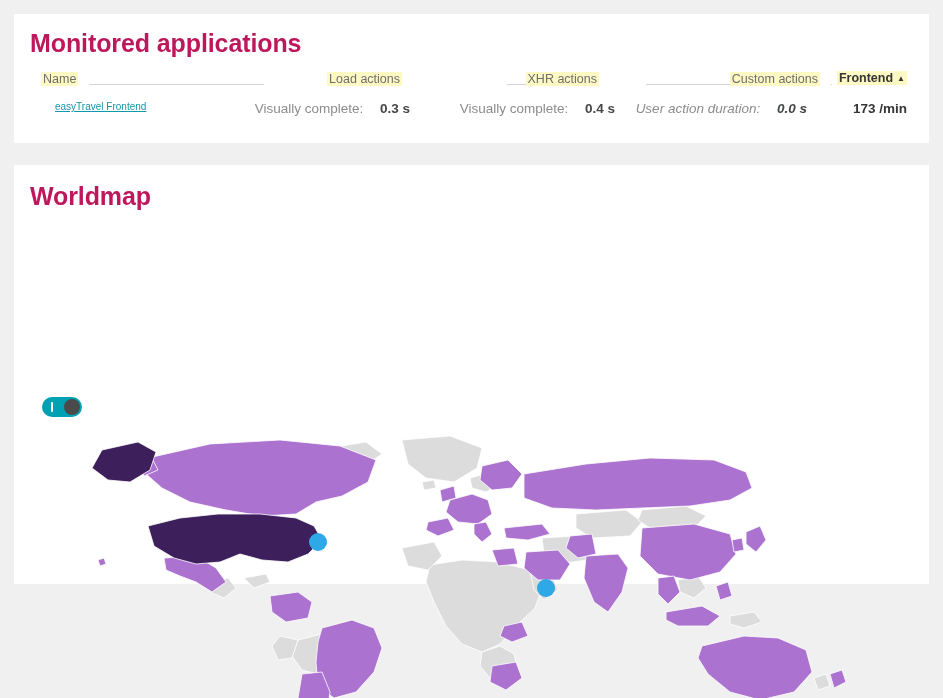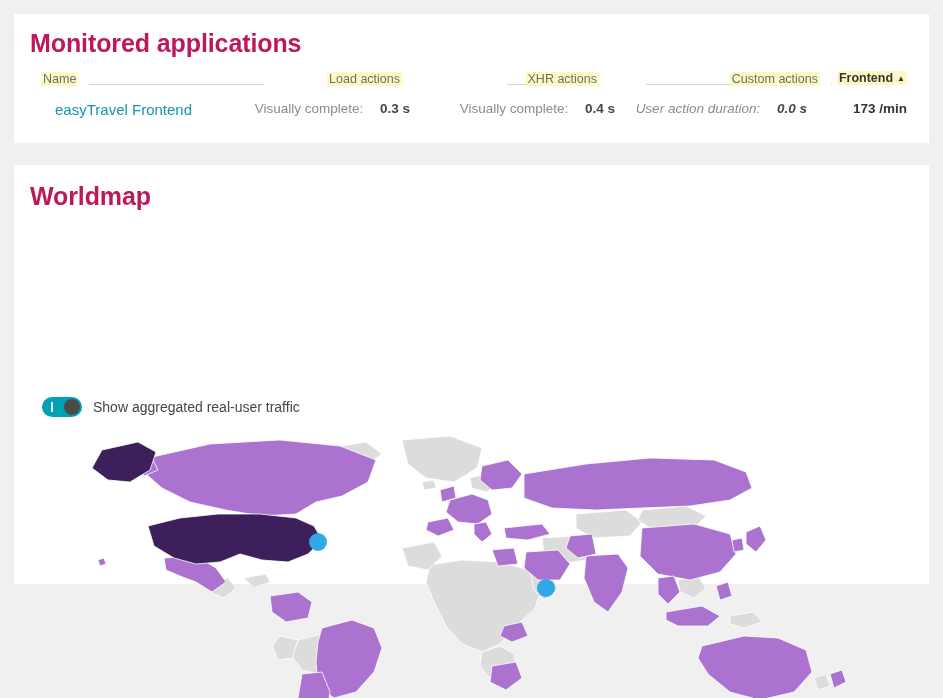--- a/index.html
+++ b/index.html
@@ -57,21 +57,21 @@
 
   .tbody { position: relative; height: 44px; }
   .td {
     position: absolute;
     top: 14px;
     font-size: 13.5px;
     color: #8c8c8c;
     white-space: nowrap;
   }
   .td .v { color: #454646; font-weight: bold; margin-left: 13px; }
-  .td-name { left: 14px; color: #1496ab; font-size: 15px; cursor: pointer; }
+  .td-name { left: 14px; color: #1496ab; font-size: 10px; cursor: pointer; text-decoration: underline; }
   .td-load   { right: 497px; }
   .td-xhr    { right: 292px; }
   .td-custom { right: 100px; font-style: italic; }
   .td-actions { right: 0; color: #353535; font-weight: bold; font-size: 13.5px; }
 
   
   .toggle-row { position: absolute; left: 28px; top: 232px; display: flex; align-items: center; }
   .toggle {
     width: 40px; height: 20px; border-radius: 10px;
     background: #00a1b2;
@@ -156,21 +156,20 @@
   </div>
 
   <div class="card" id="card-worldmap">
     <div class="card-title">Worldmap</div>
 
     <div class="toggle-row">
       <div class="toggle">
         <div class="bar"></div>
         <div class="knob"></div>
       </div>
-      <div class="toggle-label">Show aggregated real-user traffic</div>
     </div>
 
     <div class="map-wrap">
       <svg viewBox="0 0 883 305" preserveAspectRatio="xMidYMid meet">
         <g fill="#dcdcdc" stroke="#ffffff" stroke-width="0.8">
 
           <path d="M372 10 L420 6 L452 18 L447 38 L424 52 L396 48 L378 34 Z"></path>
 
           <path d="M400 135 L432 130 L468 132 L500 140 L512 158 L505 178 L486 196 L470 214 L452 222 L432 214 L416 196 L404 172 L396 152 Z"></path>
 

